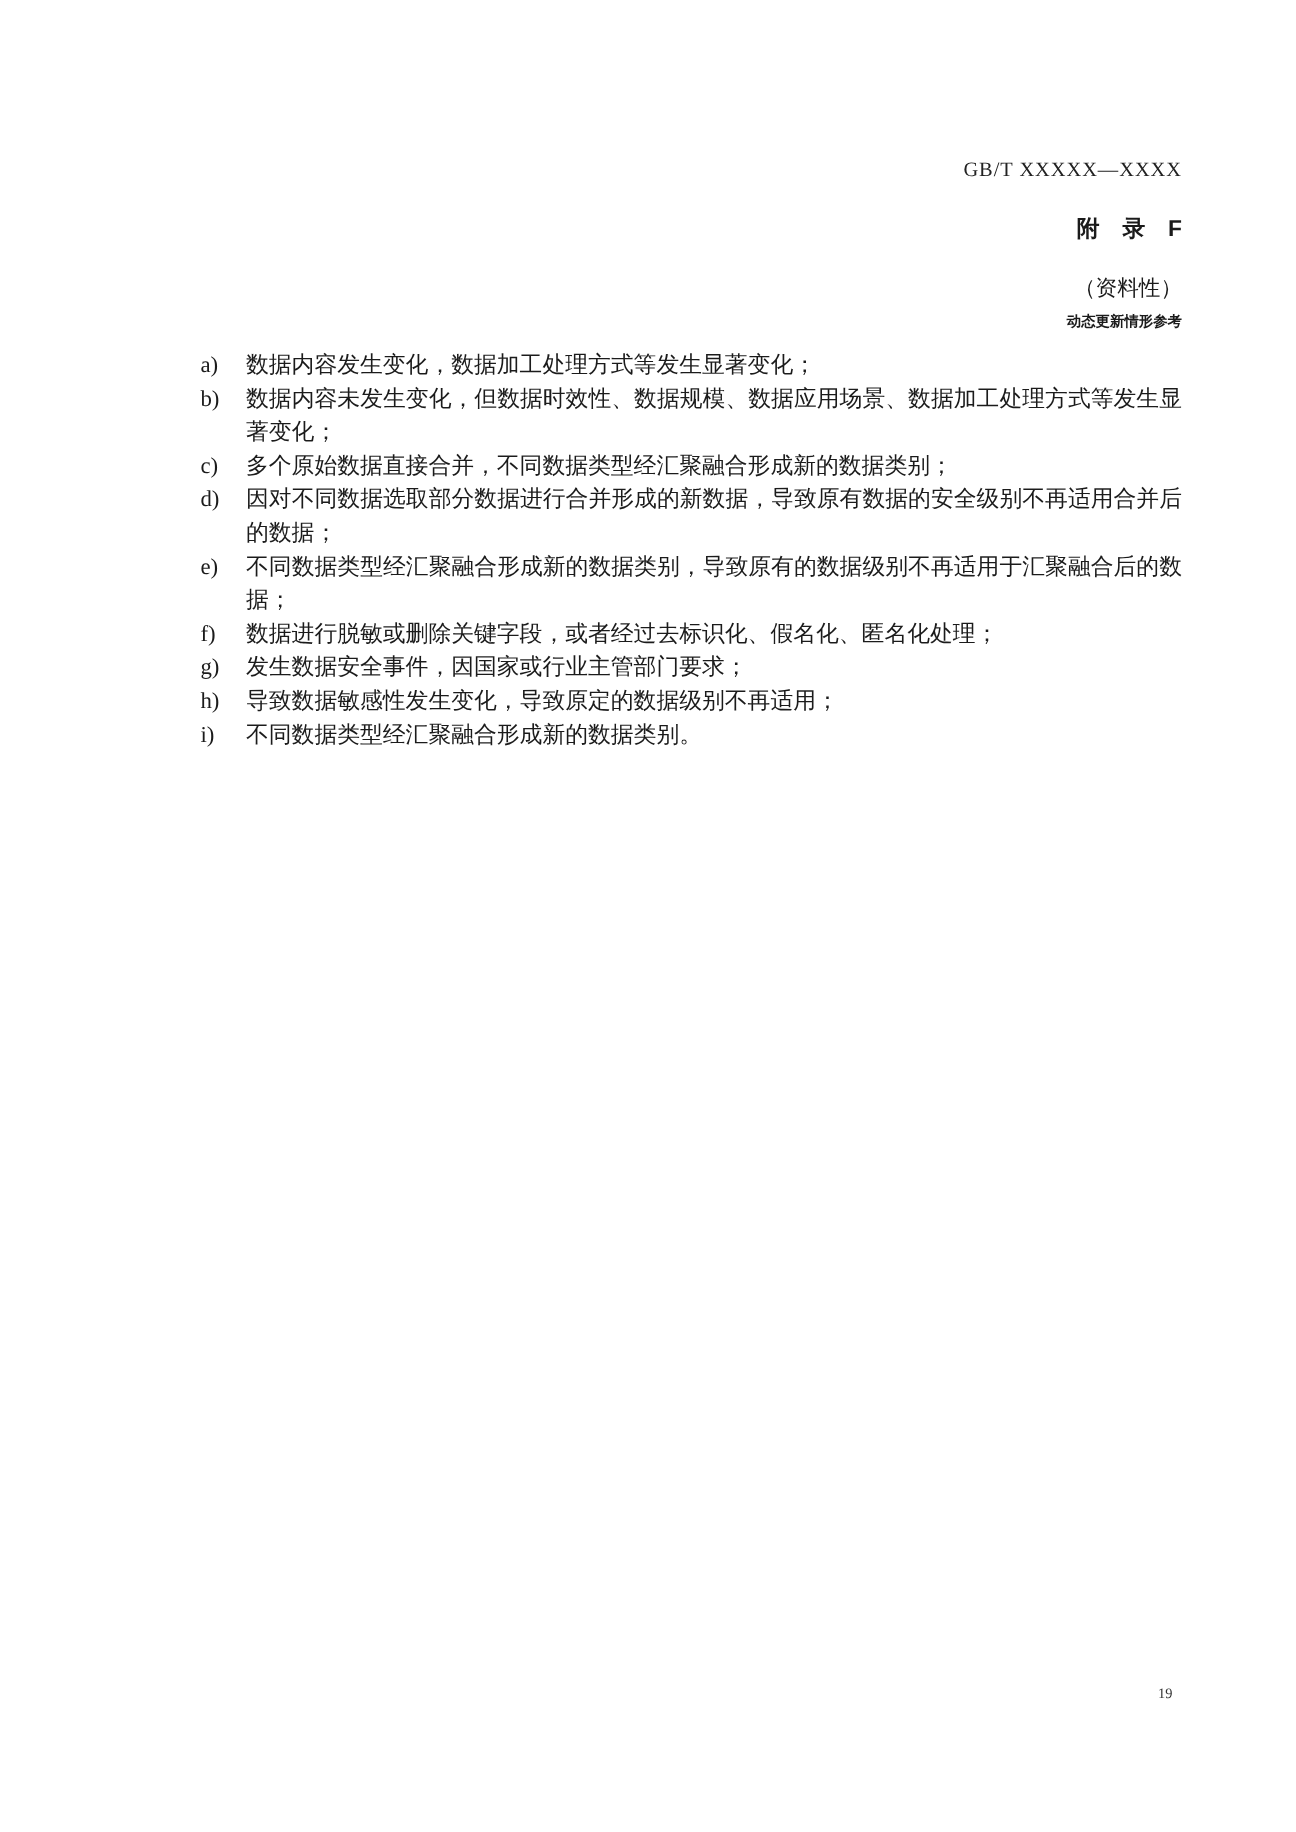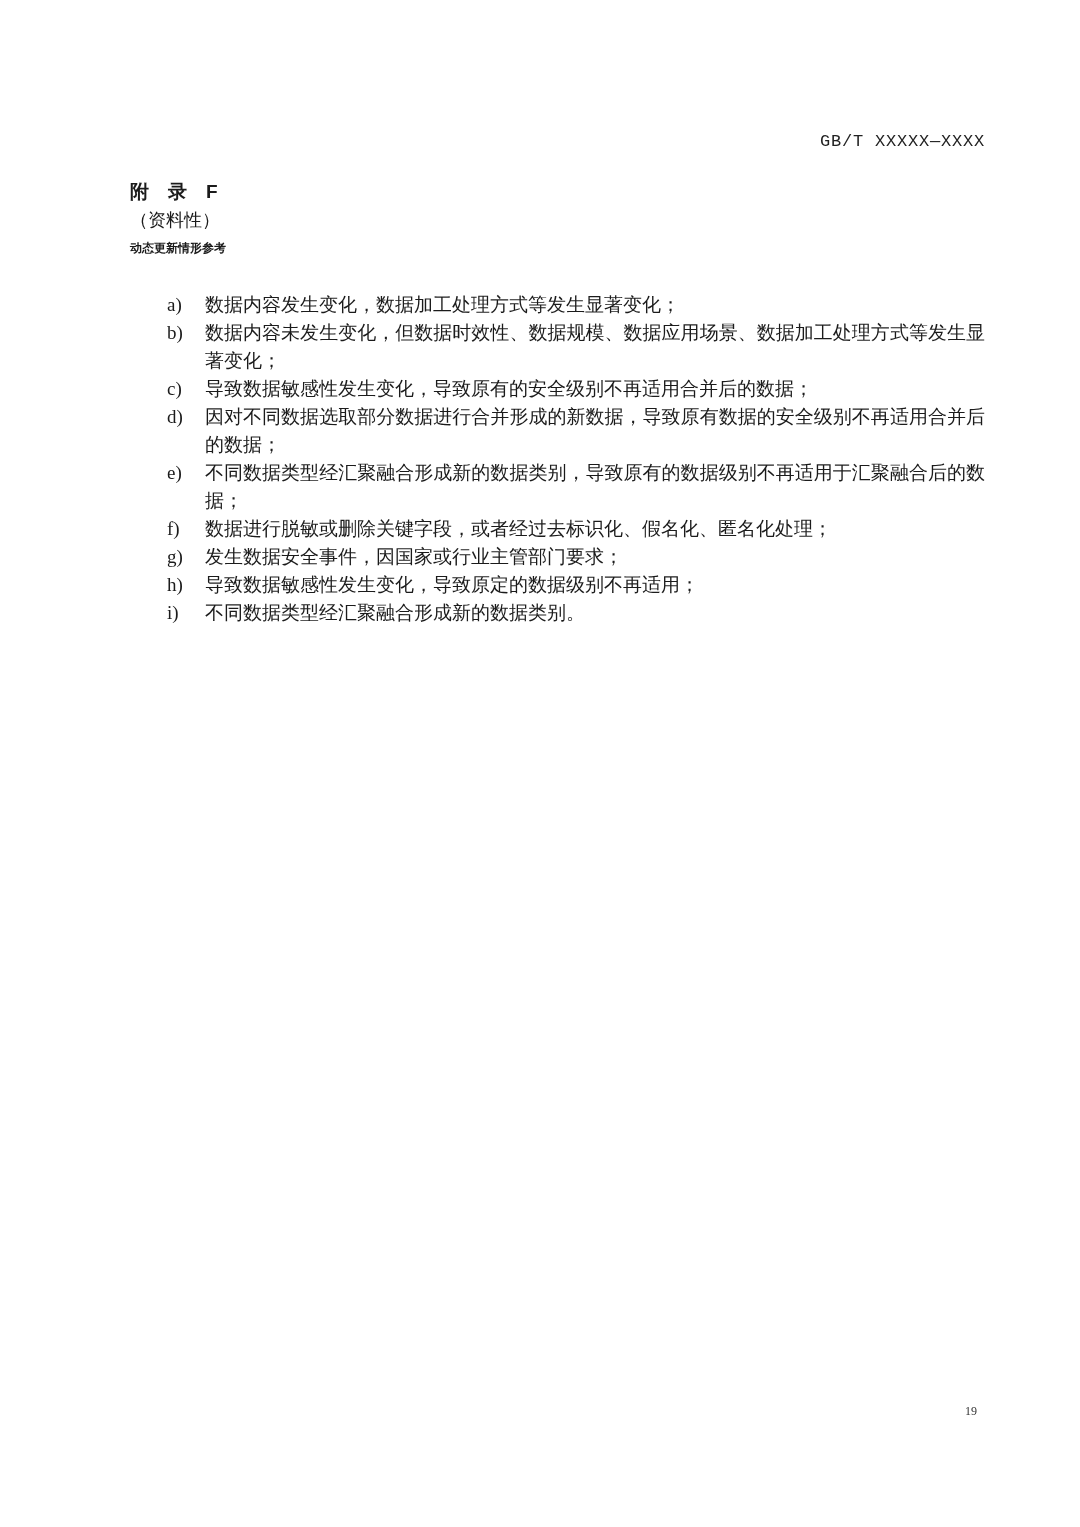--- a/index.html
+++ b/index.html
@@ -15,45 +15,46 @@
     color: #1b1b1b;
     font-family: "Liberation Serif", "DejaVu Serif", serif;
     font-size: 19px;
     line-height: 28px;
     overflow: hidden;
   }
   .std-number {
     position: absolute;
     top: 132px;
     right: 95px;
-    font-family: Liberation Mono, monospace;
+    font-family: Liberation Serif, serif;
     font-size: 17px;
     line-height: 20px;
     letter-spacing: 0.8px;
     color: #222222;
     white-space: nowrap;
   }
   .title-block {
     position: absolute;
     top: 178px;
     left: 130px;
     width: 855px;
-    text-align: left;
+    text-align: right;
   }
   .appendix-heading {
     font-family: "Liberation Sans", "DejaVu Sans", sans-serif;
     font-weight: 600;
     font-size: 19px;
     line-height: 28px;
   }
   .appendix-classification {
     font-family: "Liberation Sans", "DejaVu Sans", sans-serif;
     font-weight: 500;
     font-size: 18px;
     line-height: 28px;
+    margin-top: 20px;
   }
   .appendix-title {
     font-family: "Liberation Sans", "DejaVu Sans", sans-serif;
     font-weight: 700;
     font-size: 12px;
     line-height: 28px;
   }
   .body-block {
     position: absolute;
     top: 291px;
@@ -110,21 +111,21 @@
       <li class="scenario-item">
         <span class="label">a)</span>
         <span class="text">数据内容发生变化，数据加工处理方式等发生显著变化；</span>
       </li>
       <li class="scenario-item">
         <span class="label">b)</span>
         <span class="text">数据内容未发生变化，但数据时效性、数据规模、数据应用场景、数据加工处理方式等发生显著变化；</span>
       </li>
       <li class="scenario-item">
         <span class="label">c)</span>
-        <span class="text">导致数据敏感性发生变化，导致原有的安全级别不再适用合并后的数据；</span>
+        <span class="text">多个原始数据直接合并，不同数据类型经汇聚融合形成新的数据类别；</span>
       </li>
       <li class="scenario-item">
         <span class="label">d)</span>
         <span class="text">因对不同数据选取部分数据进行合并形成的新数据，导致原有数据的安全级别不再适用合并后的数据；</span>
       </li>
       <li class="scenario-item">
         <span class="label">e)</span>
         <span class="text">不同数据类型经汇聚融合形成新的数据类别，导致原有的数据级别不再适用于汇聚融合后的数据；</span>
       </li>
       <li class="scenario-item">

